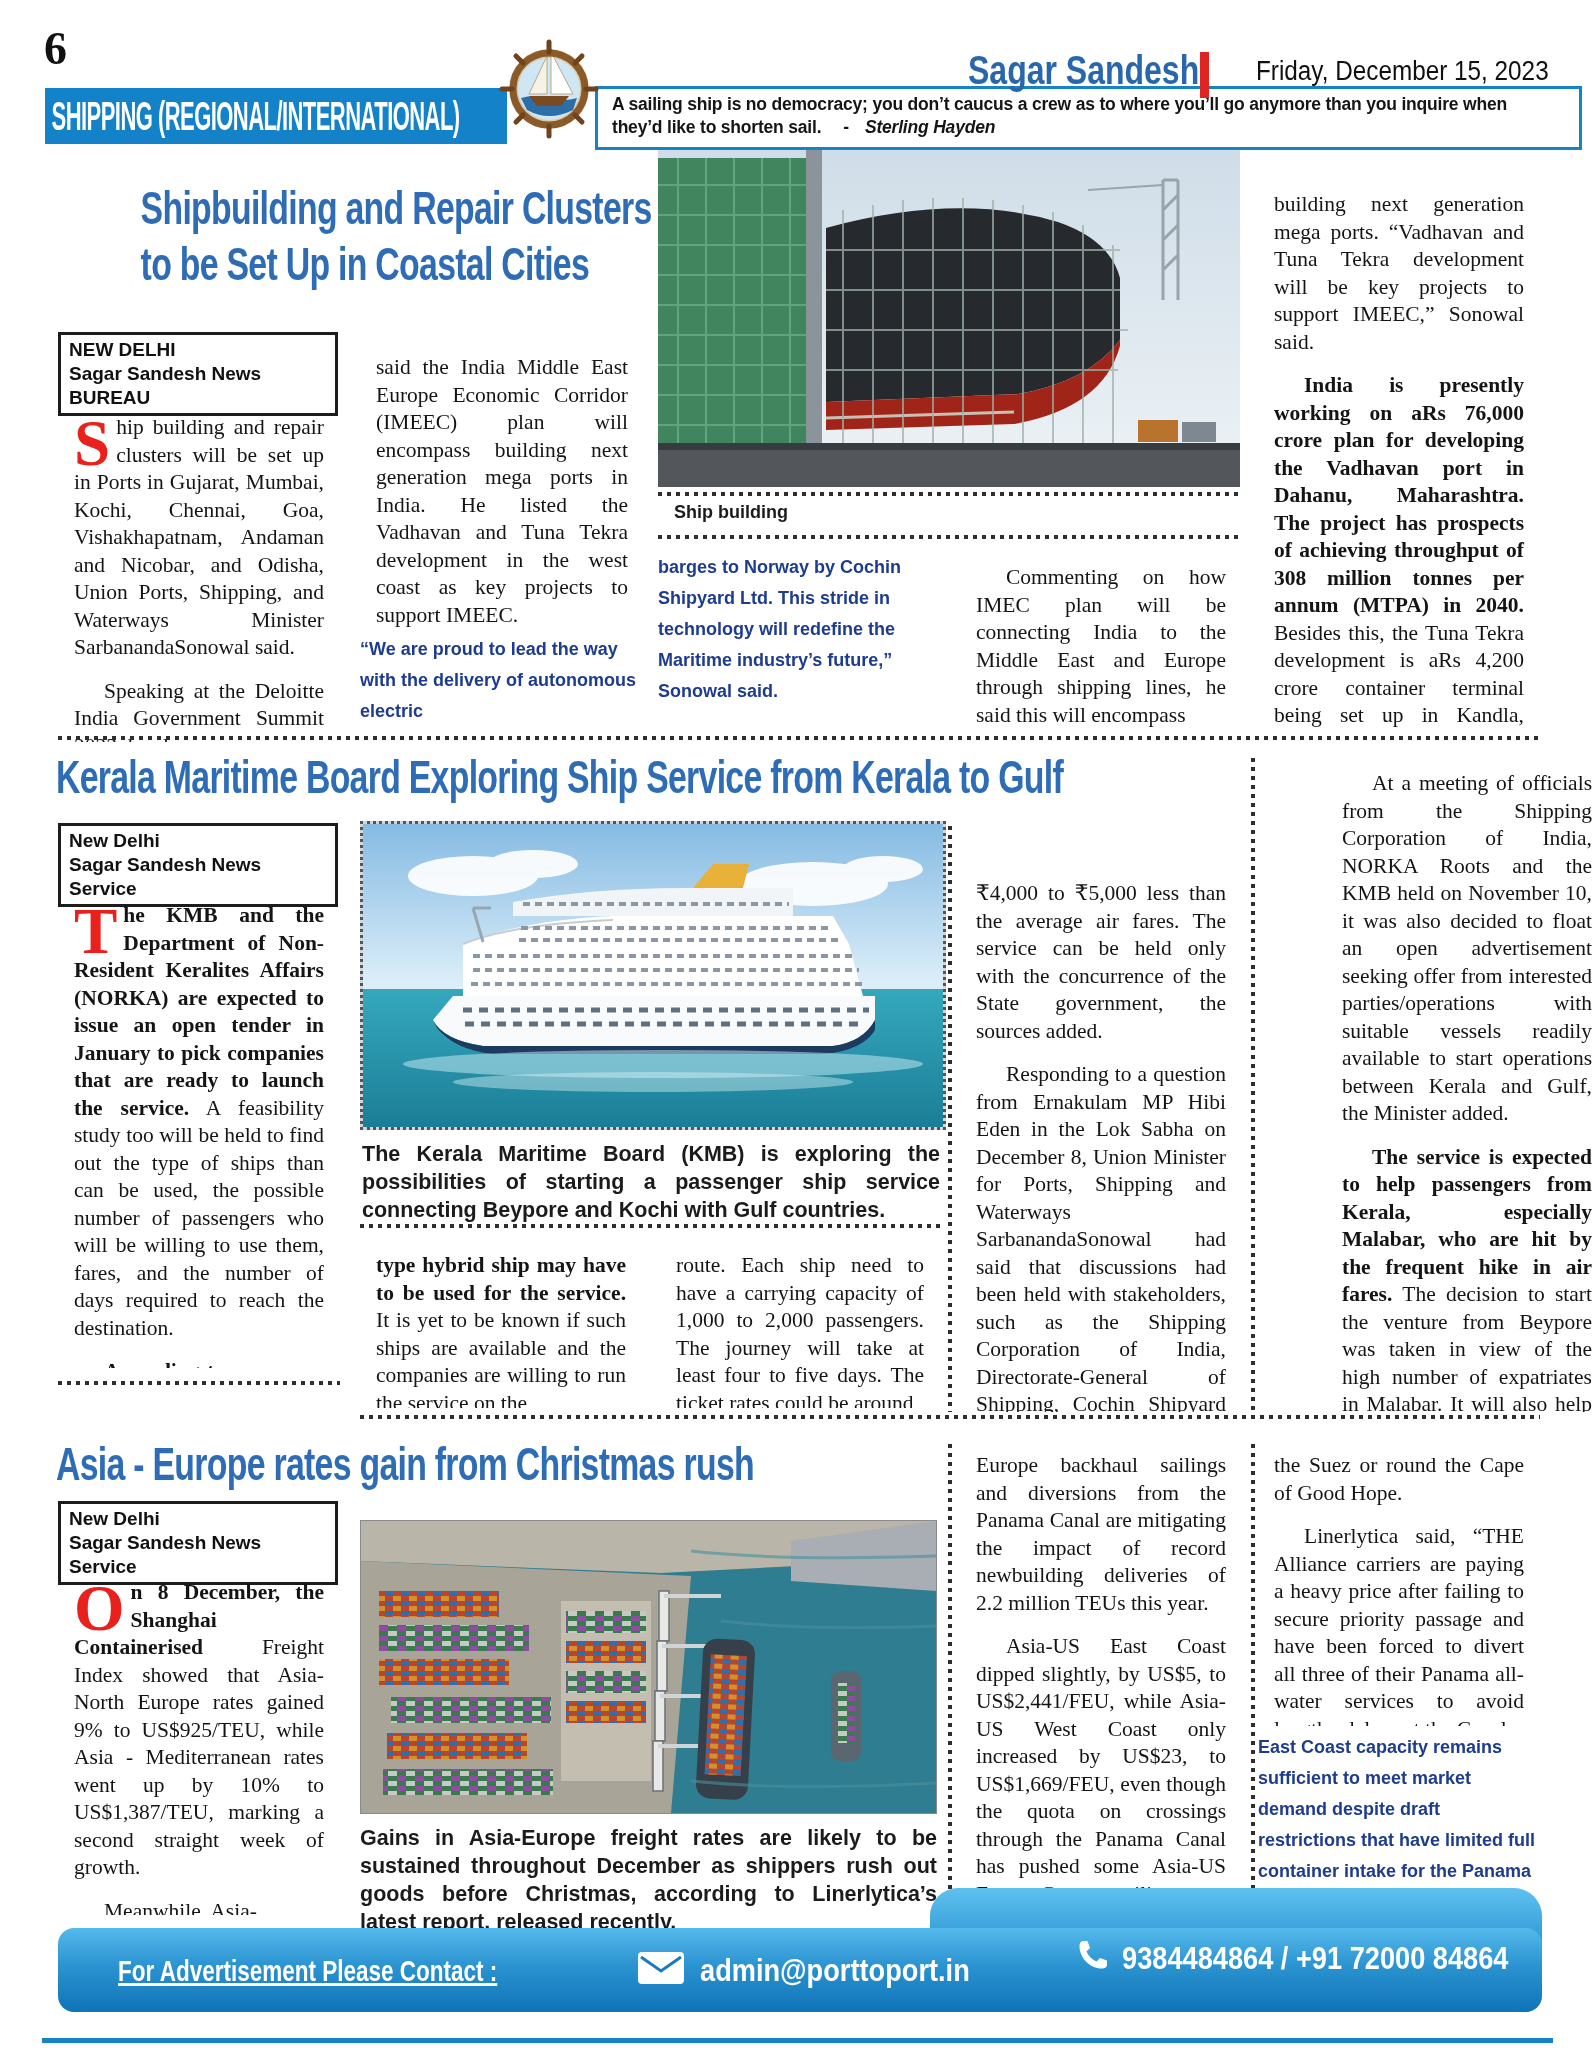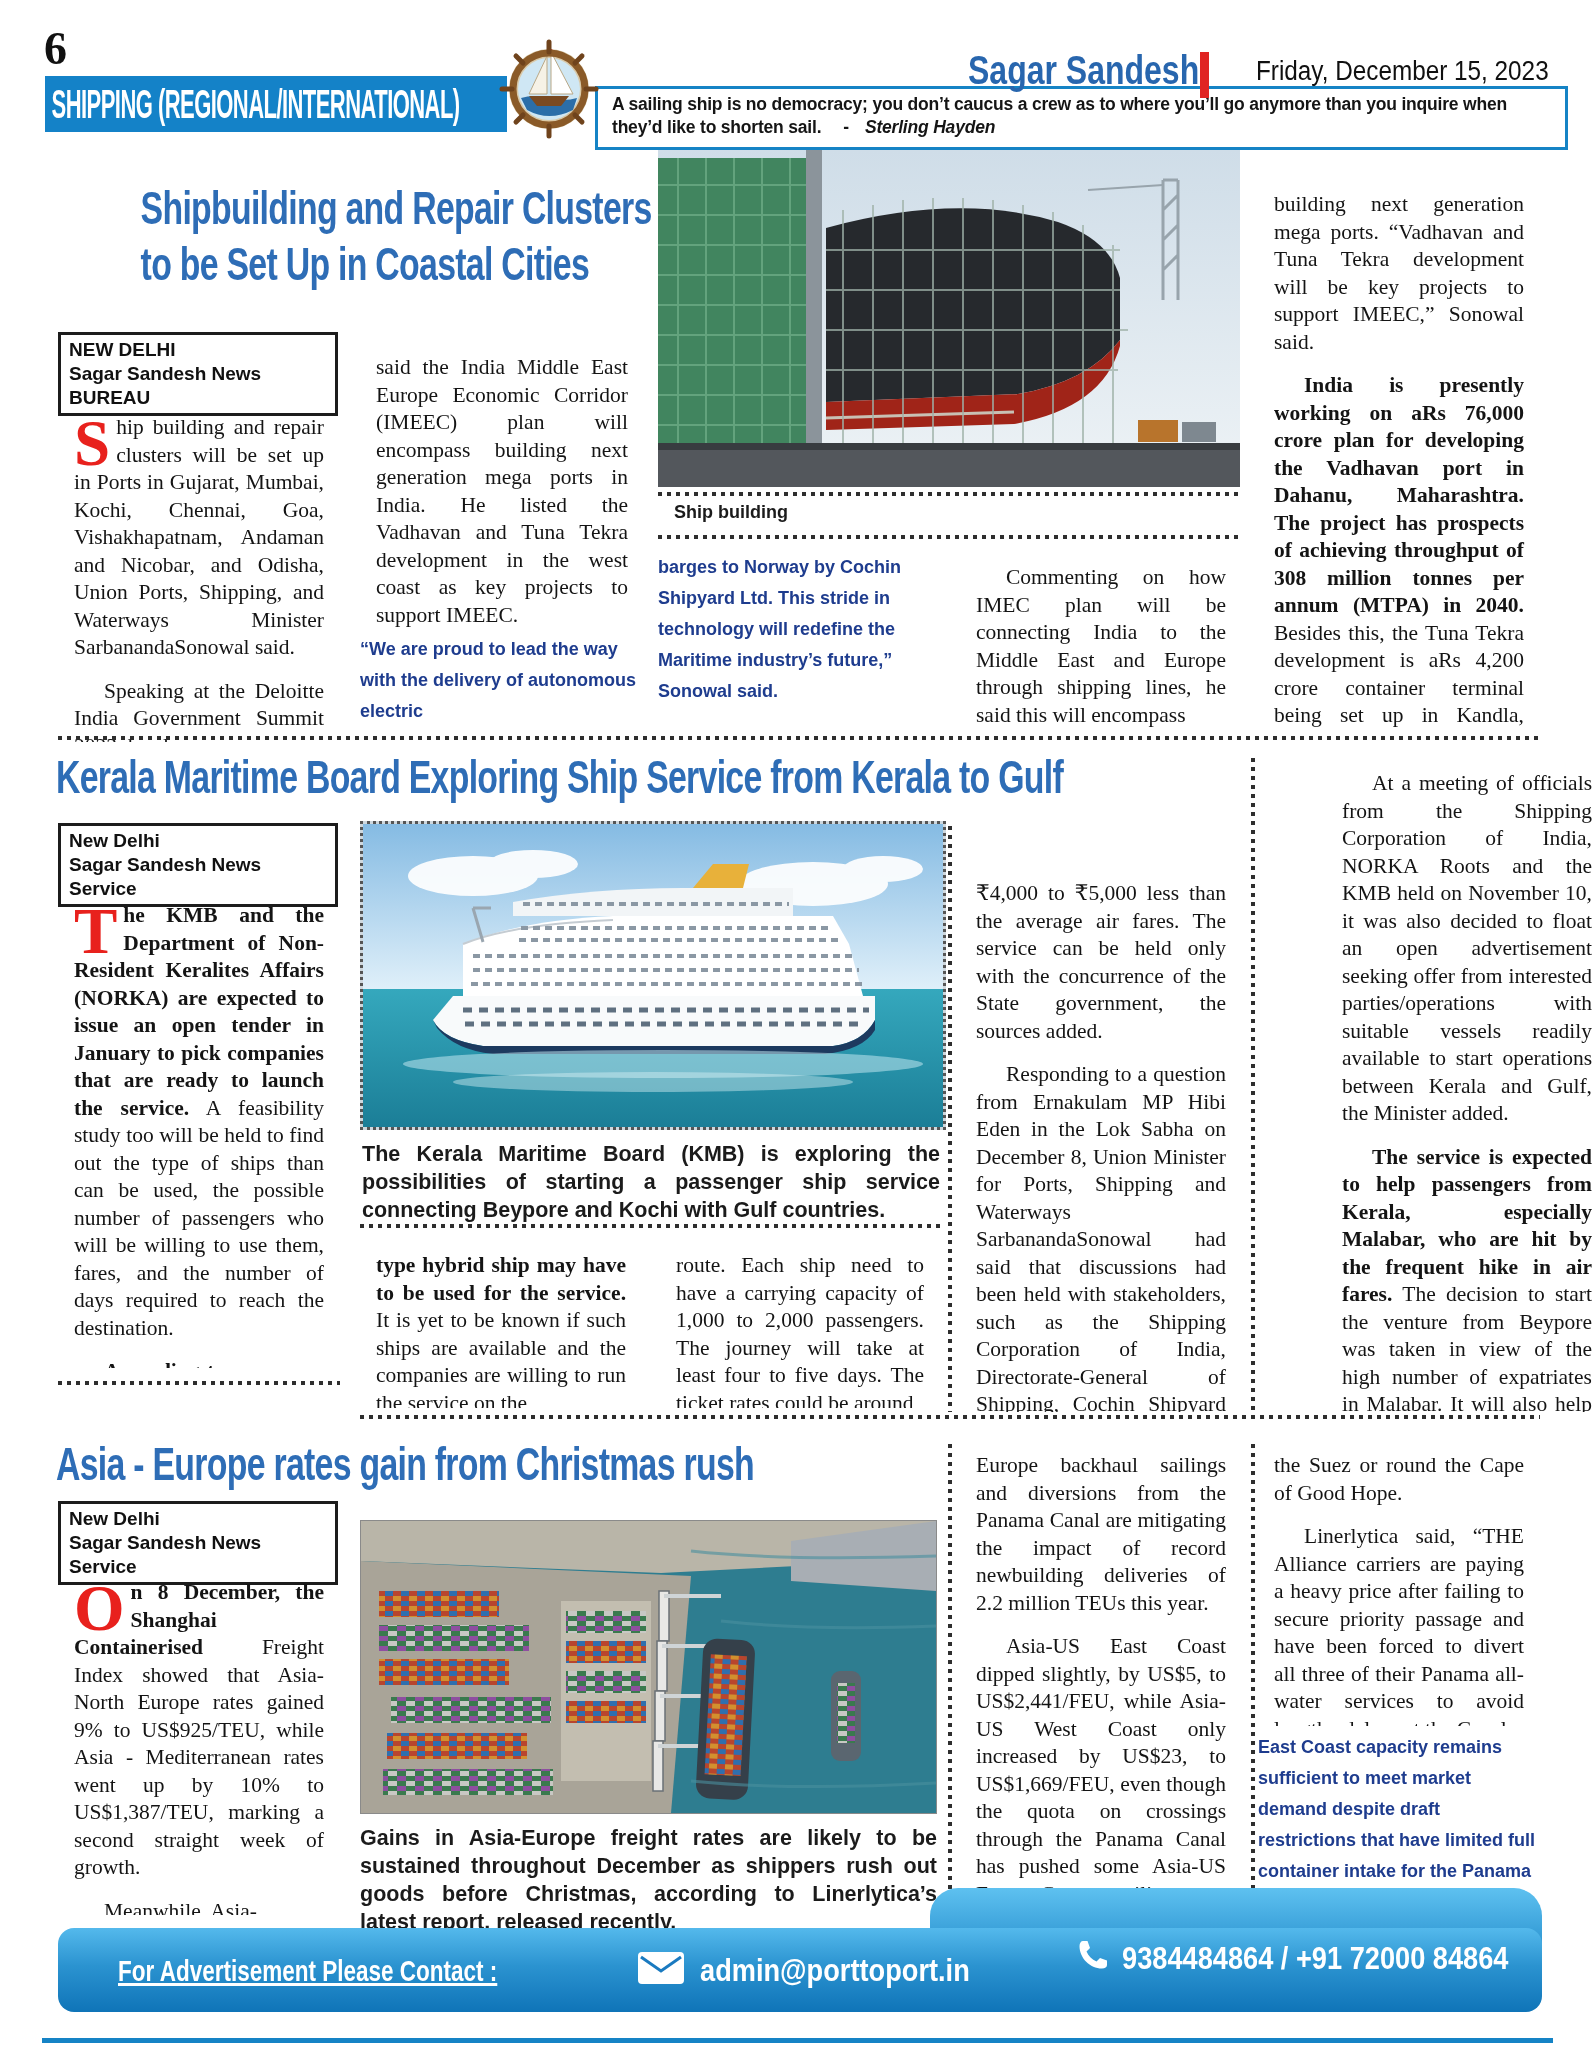--- a/index.html
+++ b/index.html
@@ -9,21 +9,21 @@
 
   
   .pagenum { font:bold 46px/1 "Liberation Serif",serif; color:#111; }
   .section-bar { background:#1482c8; }
   .section-text { display:inline-block; font:bold 40px/56px "Liberation Sans",sans-serif; color:#fff;
                   letter-spacing:-1px; transform:scaleX(.55); transform-origin:left center; padding-left:12px; white-space:nowrap; }
   .masthead { font:bold 40px/1 "Liberation Sans",sans-serif; color:#2866ae; transform:scaleX(.8);
               transform-origin:left top; white-space:nowrap; }
   .mast-divider { background:#e02422; }
   .issue-date { font:400 27px/1 "Liberation Sans",sans-serif; color:#101010; transform:scaleX(.9); transform-origin:left top; white-space:nowrap; }
-  .quote-box { border:3px solid #1583c5; background:#fff; padding:4px 10px 4px 14px;
+  .quote-box { border:3px solid #1583c5; background:#fff; padding:4px 24px 4px 14px;
                font:bold 17.5px/23px "Liberation Sans",sans-serif; color:#151515; letter-spacing:-.2px; }
   .qdash { margin:0 16px 0 22px; }
   .qauthor { font-style:italic; }
 
   
   .hl { font-family:"Liberation Sans",sans-serif; font-weight:bold; color:#2e6db6; letter-spacing:-1px; }
   .hl1 { width:590px; text-align:center; font-size:47px; line-height:56px; transform:scaleX(.72); transform-origin:center top; }
   .hl1 div { white-space:nowrap; }
   .hl-line { font-size:47px; line-height:54px; white-space:nowrap; transform:scaleX(.72); transform-origin:left top; }
 
@@ -60,21 +60,21 @@
              transform-origin:left top; white-space:nowrap; }
   .bottom-rule { background:#1583c5; }
 </style>
 </head>
 <body>
 
 <div class="page">
 
   <div class="abs pagenum" style="left:44px;top:26px;">6</div>
 
-  <div class="abs section-bar" style="left:45px;top:76px;width:462px;height:56px;">
+  <div class="abs section-bar" style="left:45px;top:88px;width:462px;height:56px;">
     <span class="section-text">SHIPPING (REGIONAL/INTERNATIONAL)</span>
   </div>
 
   <div class="abs quote-box" style="left:595px;top:86px;width:943px;height:50px;">
     <span>A sailing ship is no democracy;  you don’t caucus a crew as to where you’ll go anymore than you inquire when they’d like to shorten sail.</span><span class="qdash">-</span><span class="qauthor">Sterling Hayden</span>
   </div>
 
   <div class="abs masthead" style="left:968px;top:50px;">Sagar Sandesh</div>
   <div class="abs mast-divider" style="left:1200px;top:52px;width:9px;height:46px;"></div>
   <div class="abs issue-date" style="left:1256px;top:58px;">Friday, December 15, 2023</div>

